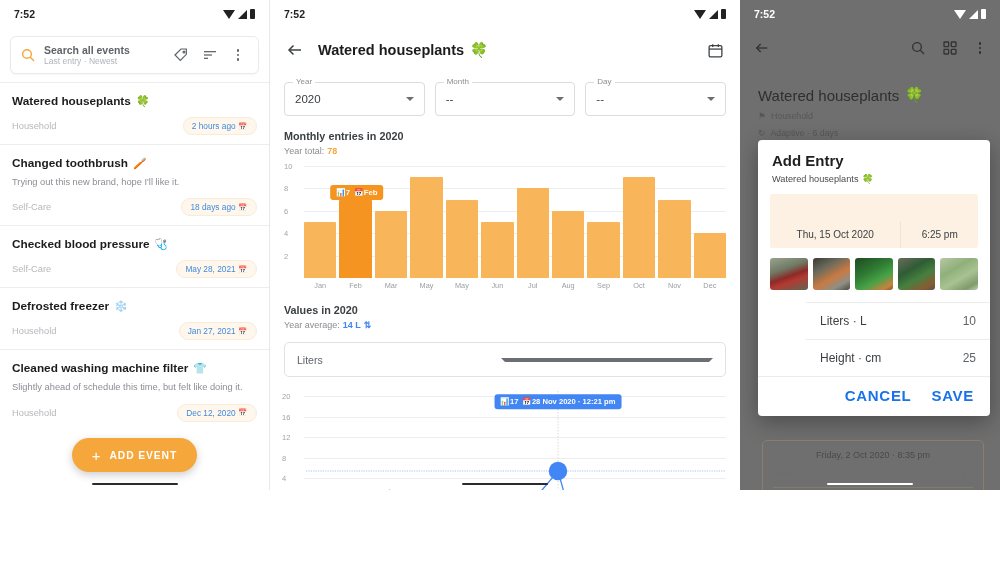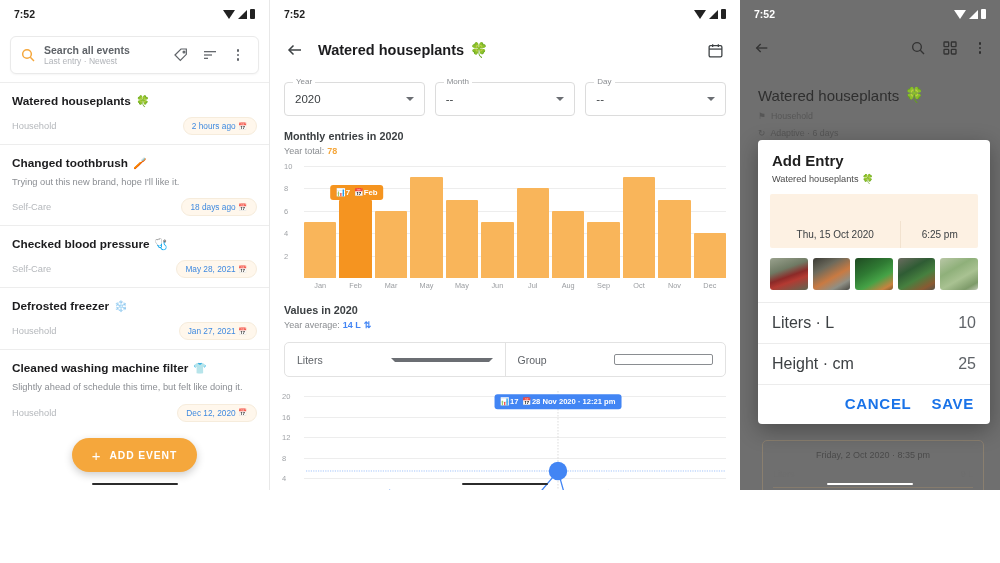--- a/index.html
+++ b/index.html
@@ -226,21 +226,21 @@
   .thumbs { display: flex; gap: 5px; padding: 10px 12px 12px 12px; }
   .thumb { flex: 1; height: 32px; border-radius: 3px; background-size: cover; }
   .th1 { background: linear-gradient(160deg,#9aa28e 0%,#6f7a64 35%,#8c2a28 55%,#b33a32 68%,#5d6652 100%); }
   .th2 { background: linear-gradient(150deg,#3a3a34 0%,#6c6a5c 30%,#c97a42 58%,#8f8f85 80%,#4a4a44 100%); }
   .th3 { background: linear-gradient(150deg,#1f4a22 0%,#2f7a33 40%,#45a246 65%,#c8823f 88%,#7d5a2e 100%); }
   .th4 { background: linear-gradient(150deg,#6b6b60 0%,#2f5c34 35%,#46803f 60%,#8a5a32 85%,#54544a 100%); }
   .th5 { background: linear-gradient(150deg,#b9c7a6 0%,#8fb07a 35%,#a9c292 60%,#7e9b6a 85%,#c3cbb8 100%); }
   .dlg-row {
     display: flex; justify-content: space-between; align-items: center;
     padding: 11px 14px; border-top: 1px solid #ececec;
-    font-size: 16px; color: #3c4043;
+    font-size: 12px; color: #3c4043; margin-left: 48px;
   }
   .dlg-row .val { color: #5f6368; }
   .dlg-actions {
     display: flex; justify-content: flex-end; gap: 20px;
     padding: 10px 16px 12px 16px; border-top: 1px solid #ececec;
   }
   .dlg-btn {
     background: none; border: none; color: #1a73e8; font-size: 15px;
     font-weight: bold; letter-spacing: .7px; cursor: pointer; font-family: inherit;
   }
@@ -480,24 +480,20 @@
       <span>Year average:</span>
       <span class="sub-blue">14 L</span>
       <span class="sub-blue">⇅</span>
     </div>
 
     <div class="filterrow">
       <div class="fcell">
         <span>Liters</span>
         <span class="caret"></span>
       </div>
-      <div class="fcell">
-        <span>Group</span>
-        <span class="checkbox"></span>
-      </div>
     </div>
 
     <div class="linechart">
       <div class="grid" id="line-grid">
           <div class="gl" style="top: 80.9524%;"></div>
           <div class="ylab" style="top: 80.9524%; left: -22px;">4</div>
           <div class="gl" style="top: 61.9048%;"></div>
           <div class="ylab" style="top: 61.9048%; left: -22px;">8</div>
           <div class="gl" style="top: 42.8571%;"></div>
           <div class="ylab" style="top: 42.8571%; left: -22px;">12</div>

